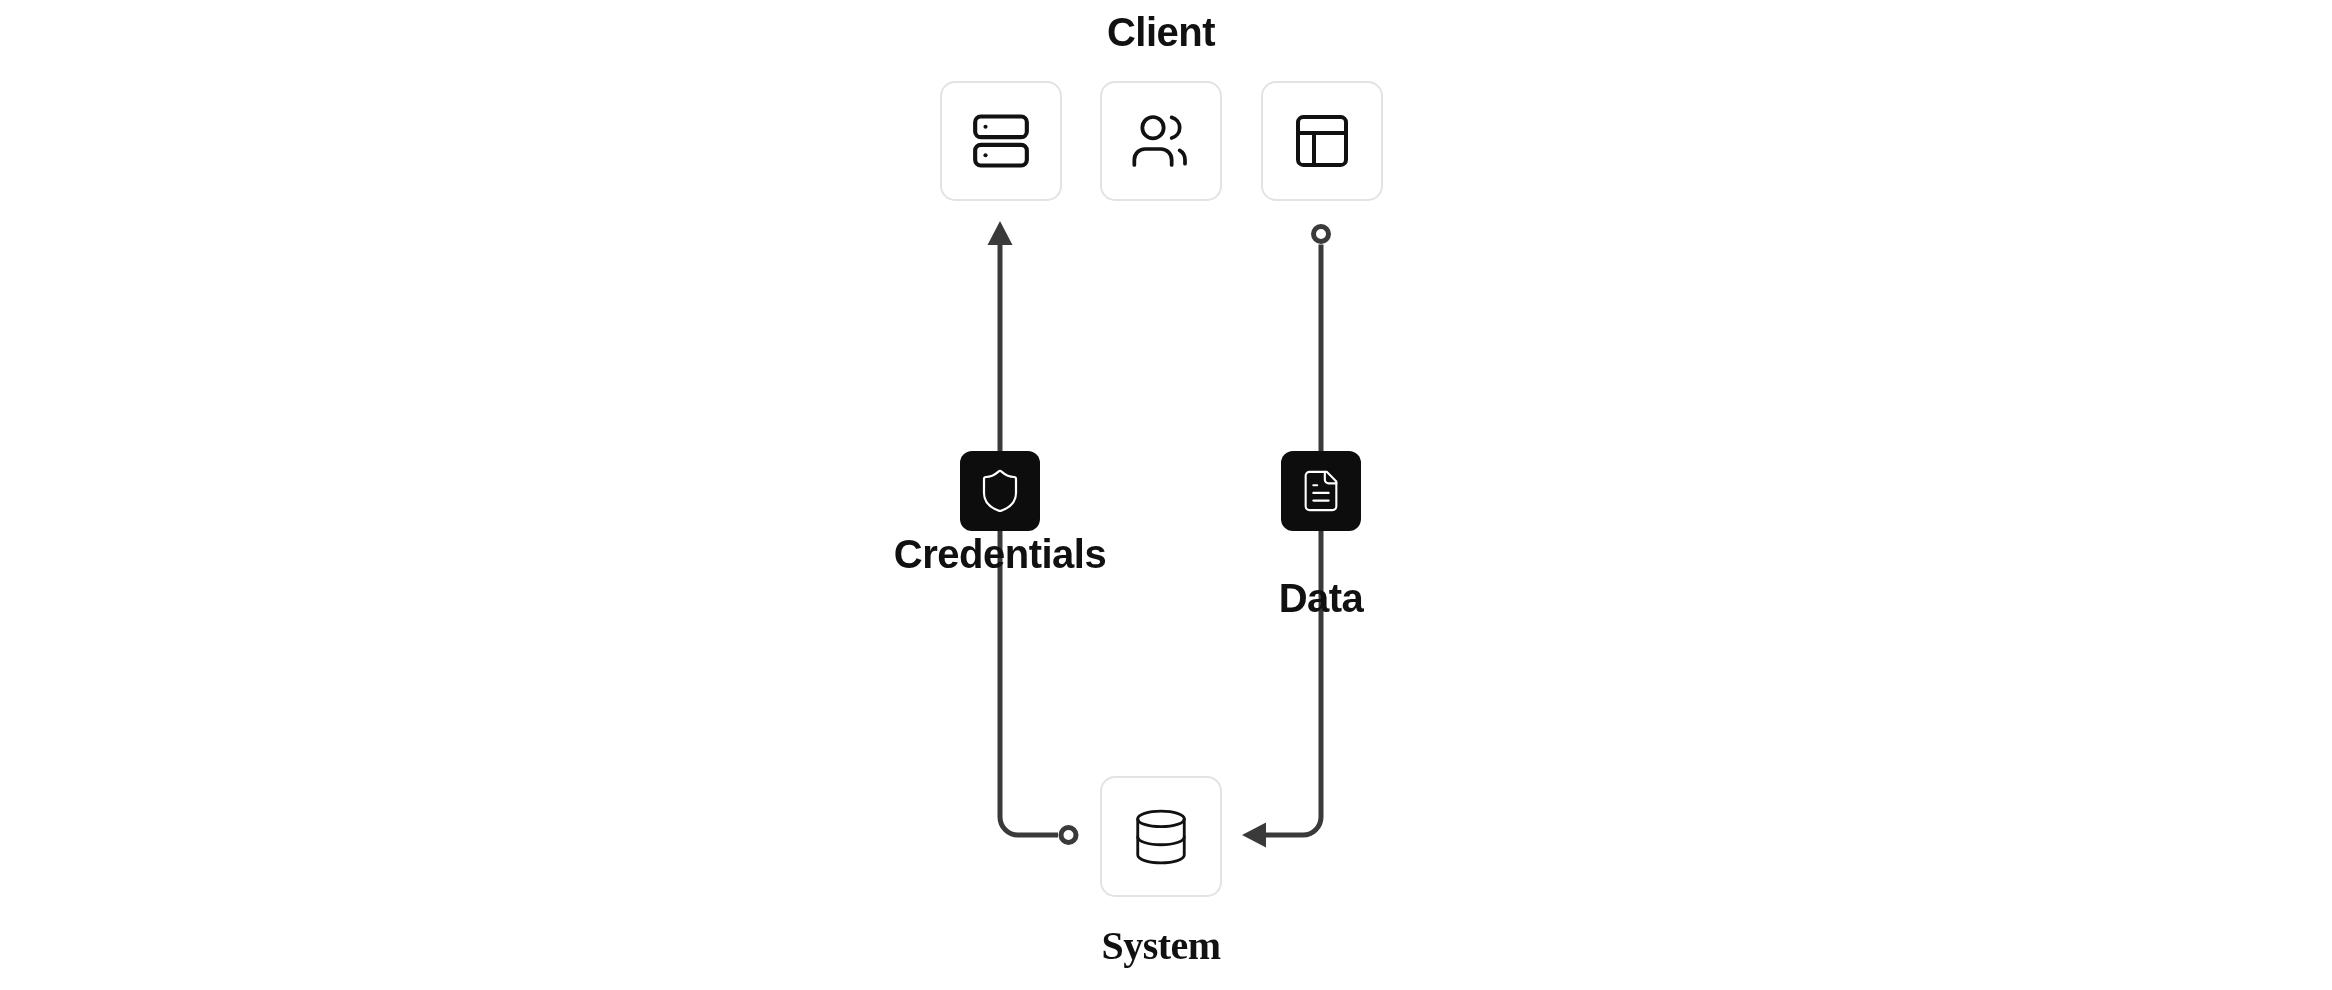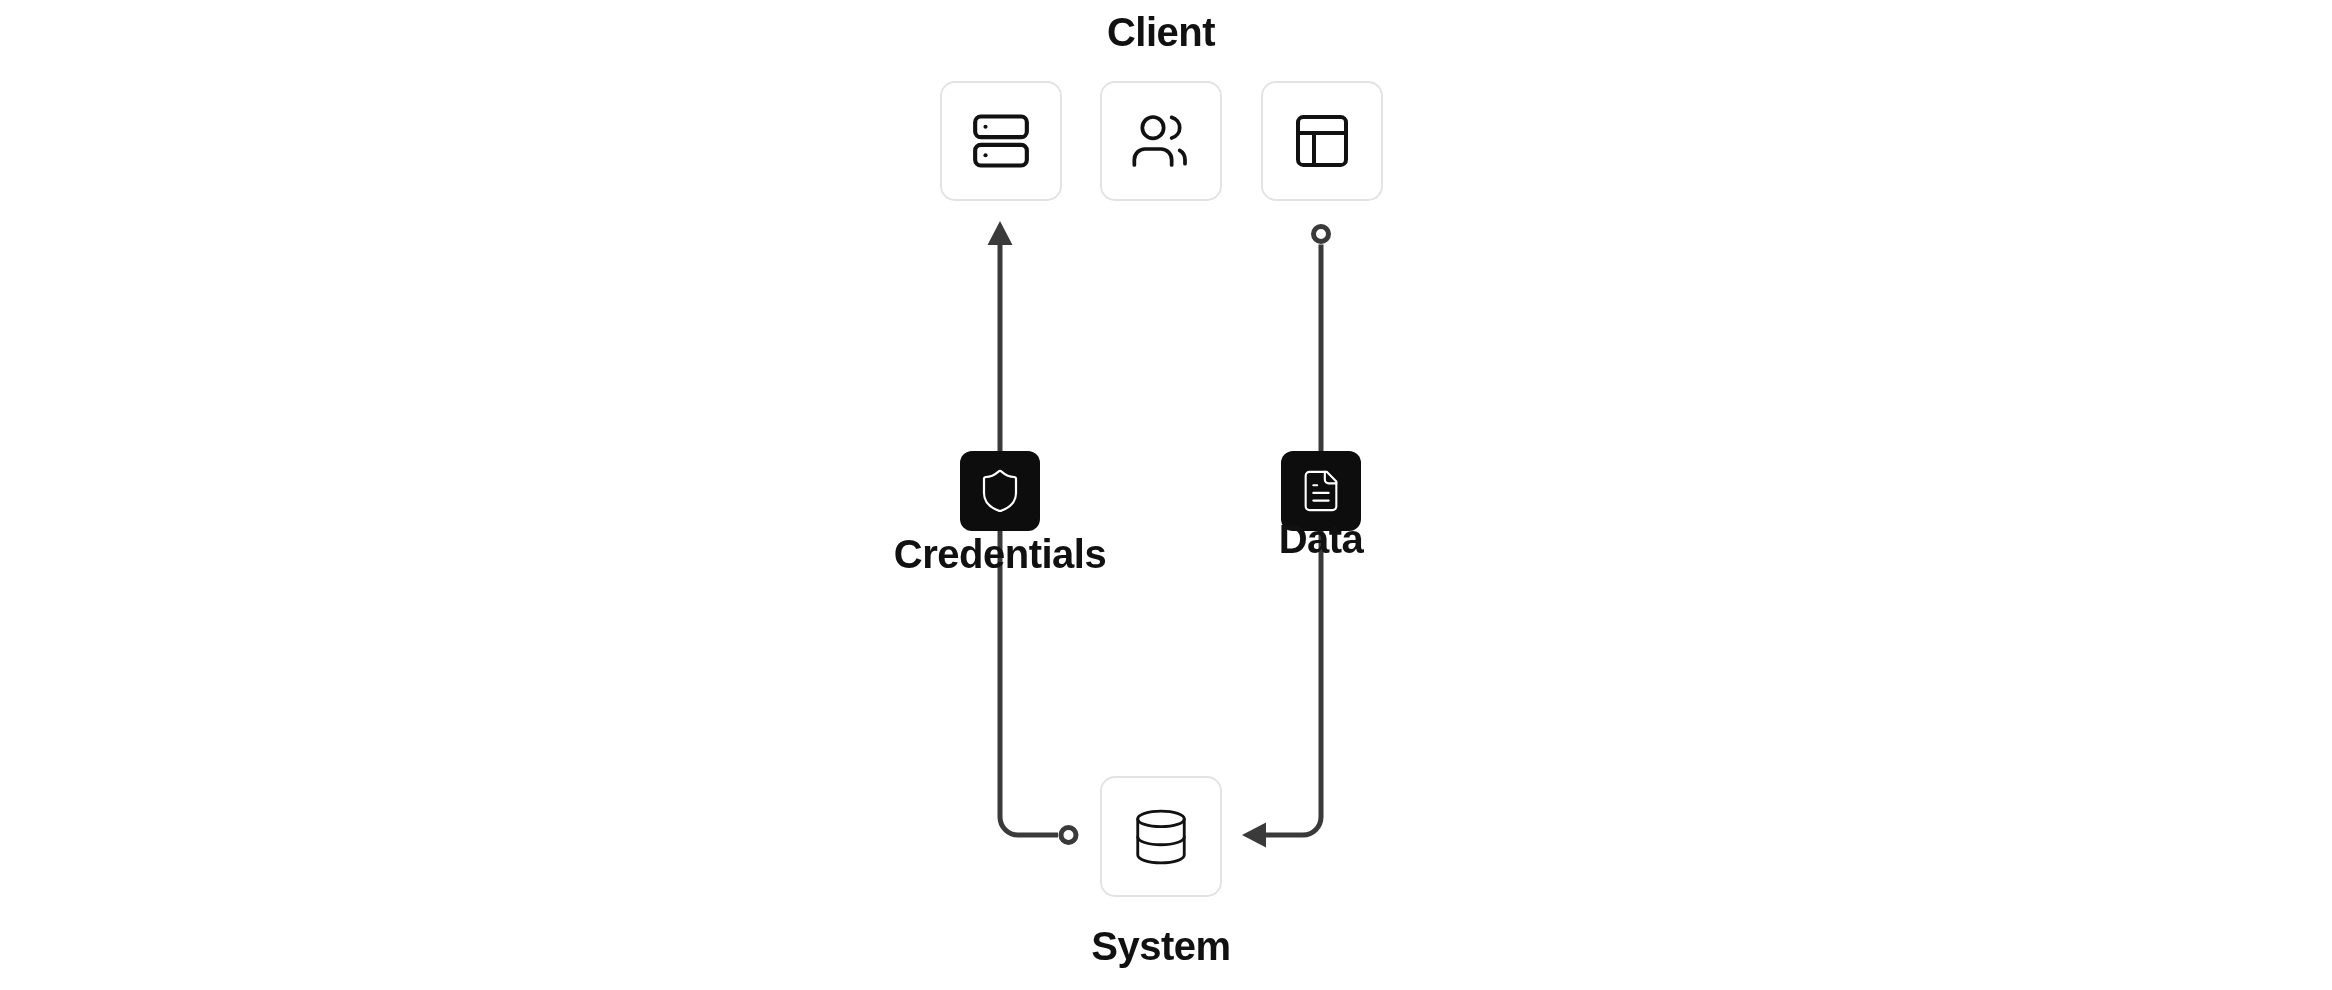--- a/index.html
+++ b/index.html
@@ -131,24 +131,24 @@
 
   <div class="black-node" style="left:1281px;">
     <svg class="icon icon-light" width="46" height="46" viewBox="0 0 24 24" stroke-width="1.1">
       <path d="M15 2H6a2 2 0 0 0-2 2v16a2 2 0 0 0 2 2h12a2 2 0 0 0 2-2V7Z"></path>
       <path d="M14 2v4a2 2 0 0 0 2 2h4"></path>
       <path d="M10 9H8"></path>
       <path d="M16 13H8"></path>
       <path d="M16 17H8"></path>
     </svg>
   </div>
-  <div class="label" style="left:1321px; top:519px;">Data</div>
+  <div class="label" style="left:1321px; top:578px;">Data</div>
 
   <div class="system-box" style="left:1100px;">
     <svg class="icon icon-dark" width="62" height="62" viewBox="0 0 24 24" stroke-width="1.1">
       <ellipse cx="12" cy="5" rx="9" ry="3"></ellipse>
       <path d="M3 5V19A9 3 0 0 0 21 19V5"></path>
       <path d="M3 12A9 3 0 0 0 21 12"></path>
     </svg>
   </div>
-  <div class="label" style="left:1161px; top:926px;">System</div>
+  <div class="label" style="left:1161px; top:926px;font-family:Liberation Serif, serif;">System</div>
 
 </div>
 
 </body></html>

